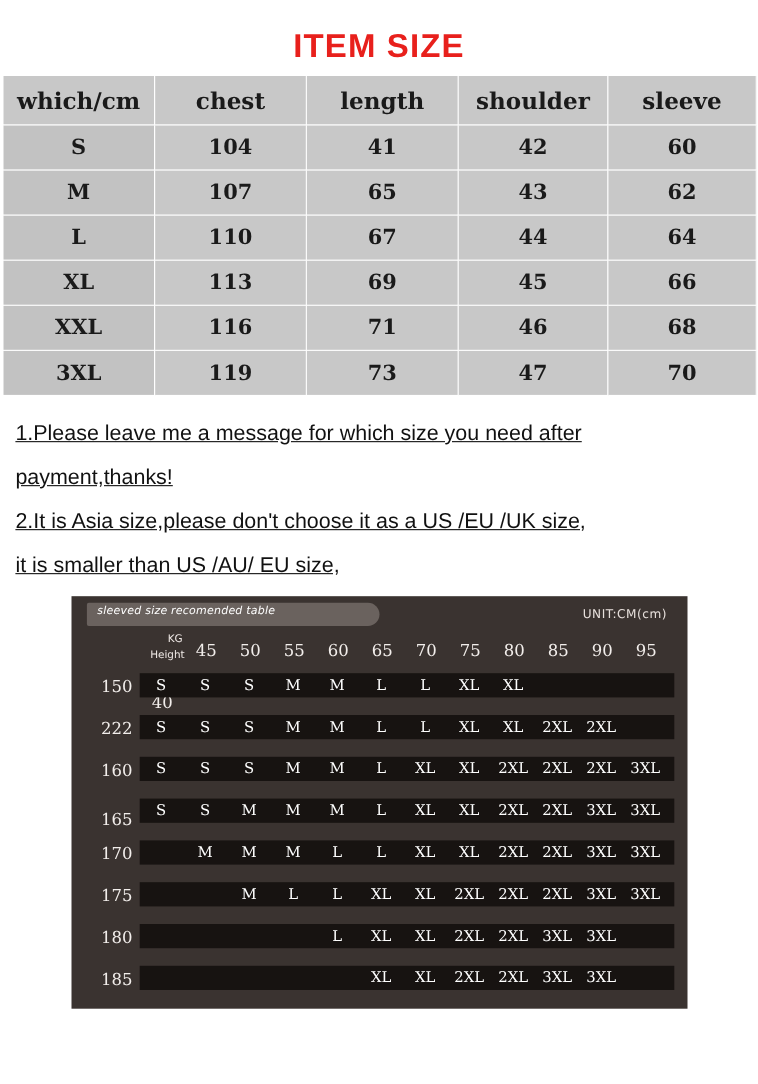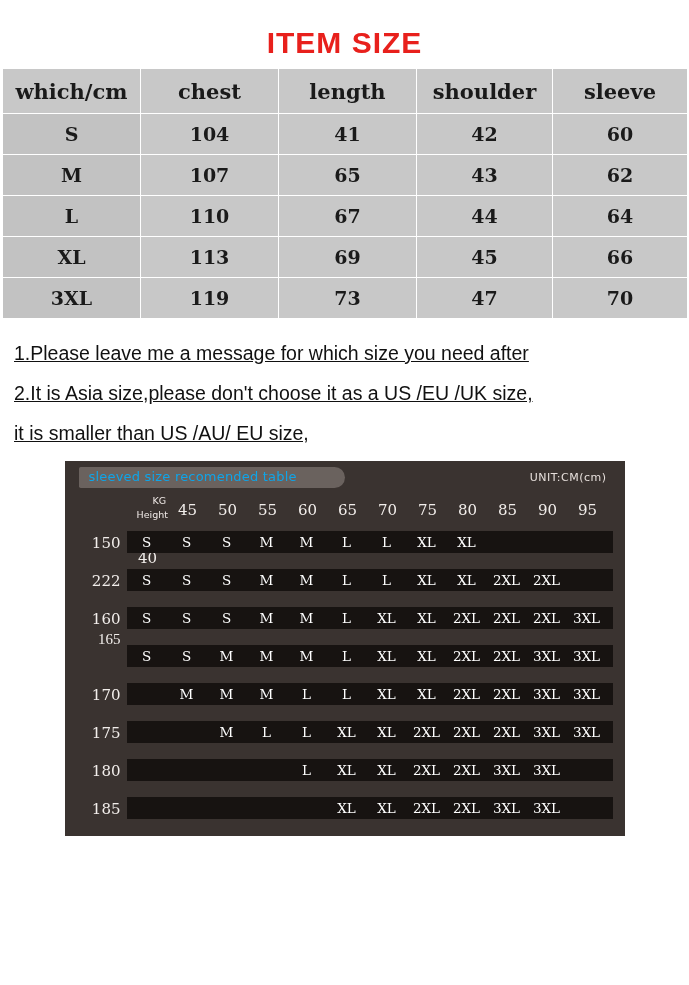--- a/index.html
+++ b/index.html
@@ -94,24 +94,25 @@
     top: 6px;
     width: 266px;
     height: 21px;
     background: #6a625e;
     border-radius: 2px 12px 12px 2px;
   }
   .rec-banner-text {
     position: absolute;
     left: 24px;
     top: 8px;
-    font-size: 13px;
-    color: #0ea5e9;
+    font-size: 10px;
+    color: #ffffff;
     letter-spacing: 0.2px;
     font-family: "DejaVu Sans", sans-serif;
+    font-style: italic;
   }
   .rec-unit {
     position: absolute;
     right: 18px;
     top: 10px;
     font-size: 11px;
     color: #e7e0dc;
     letter-spacing: 0.5px;
     font-family: "DejaVu Sans", sans-serif;
   }
@@ -208,32 +209,40 @@
         <td>64</td>
       </tr>
       <tr>
         <td class="size-col">XL</td>
         <td>113</td>
         <td>69</td>
         <td>45</td>
         <td>66</td>
       </tr>
       <tr>
+        <td class="size-col">XXL</td>
+        <td>116</td>
+        <td>71</td>
+        <td>46</td>
+        <td>68</td>
+      </tr>
+      <tr>
         <td class="size-col">3XL</td>
         <td>119</td>
         <td>73</td>
         <td>47</td>
         <td>70</td>
       </tr>
     </tbody>
   </table>
 </div>
 
 <div class="notes">
   <p>1.Please leave me a message for which size you need after</p>
+  <p>payment,thanks!</p>
   <p>2.It is Asia size,please don't choose it as a US /EU /UK size,</p>
   <p>it is smaller than US /AU/ EU size,</p>
 </div>
 
 <div class="rec-chart">
   <div class="rec-header">
     <div class="rec-banner"></div>
     <div class="rec-banner-text">sleeved size recomended table</div>
     <div class="rec-unit">UNIT:CM(cm)</div>
   </div>
@@ -283,21 +292,21 @@
       <div class="cell" style="left: 145px; top: 149px;">S</div>
       <div class="cell" style="left: 185px; top: 149px;">M</div>
       <div class="cell" style="left: 225px; top: 149px;">M</div>
       <div class="cell" style="left: 265px; top: 149px;">L</div>
       <div class="cell" style="left: 305px; top: 149px;">XL</div>
       <div class="cell" style="left: 345px; top: 149px;">XL</div>
       <div class="cell" style="left: 385px; top: 149px;">2XL</div>
       <div class="cell" style="left: 425px; top: 149px;">2XL</div>
       <div class="cell" style="left: 465px; top: 149px;">2XL</div>
       <div class="cell" style="left: 505px; top: 149px;">3XL</div>
-      <div class="row-label" style="top: 170px; font-family: Liberation Serif, serif;">165</div>
+      <div class="row-label" style="top: 194px;">165</div>
       <div class="row-bar" style="top: 184px;"></div>
       <div class="cell" style="left: 65px; top: 187px;">S</div>
       <div class="cell" style="left: 105px; top: 187px;">S</div>
       <div class="cell" style="left: 145px; top: 187px;">M</div>
       <div class="cell" style="left: 185px; top: 187px;">M</div>
       <div class="cell" style="left: 225px; top: 187px;">M</div>
       <div class="cell" style="left: 265px; top: 187px;">L</div>
       <div class="cell" style="left: 305px; top: 187px;">XL</div>
       <div class="cell" style="left: 345px; top: 187px;">XL</div>
       <div class="cell" style="left: 385px; top: 187px;">2XL</div>

